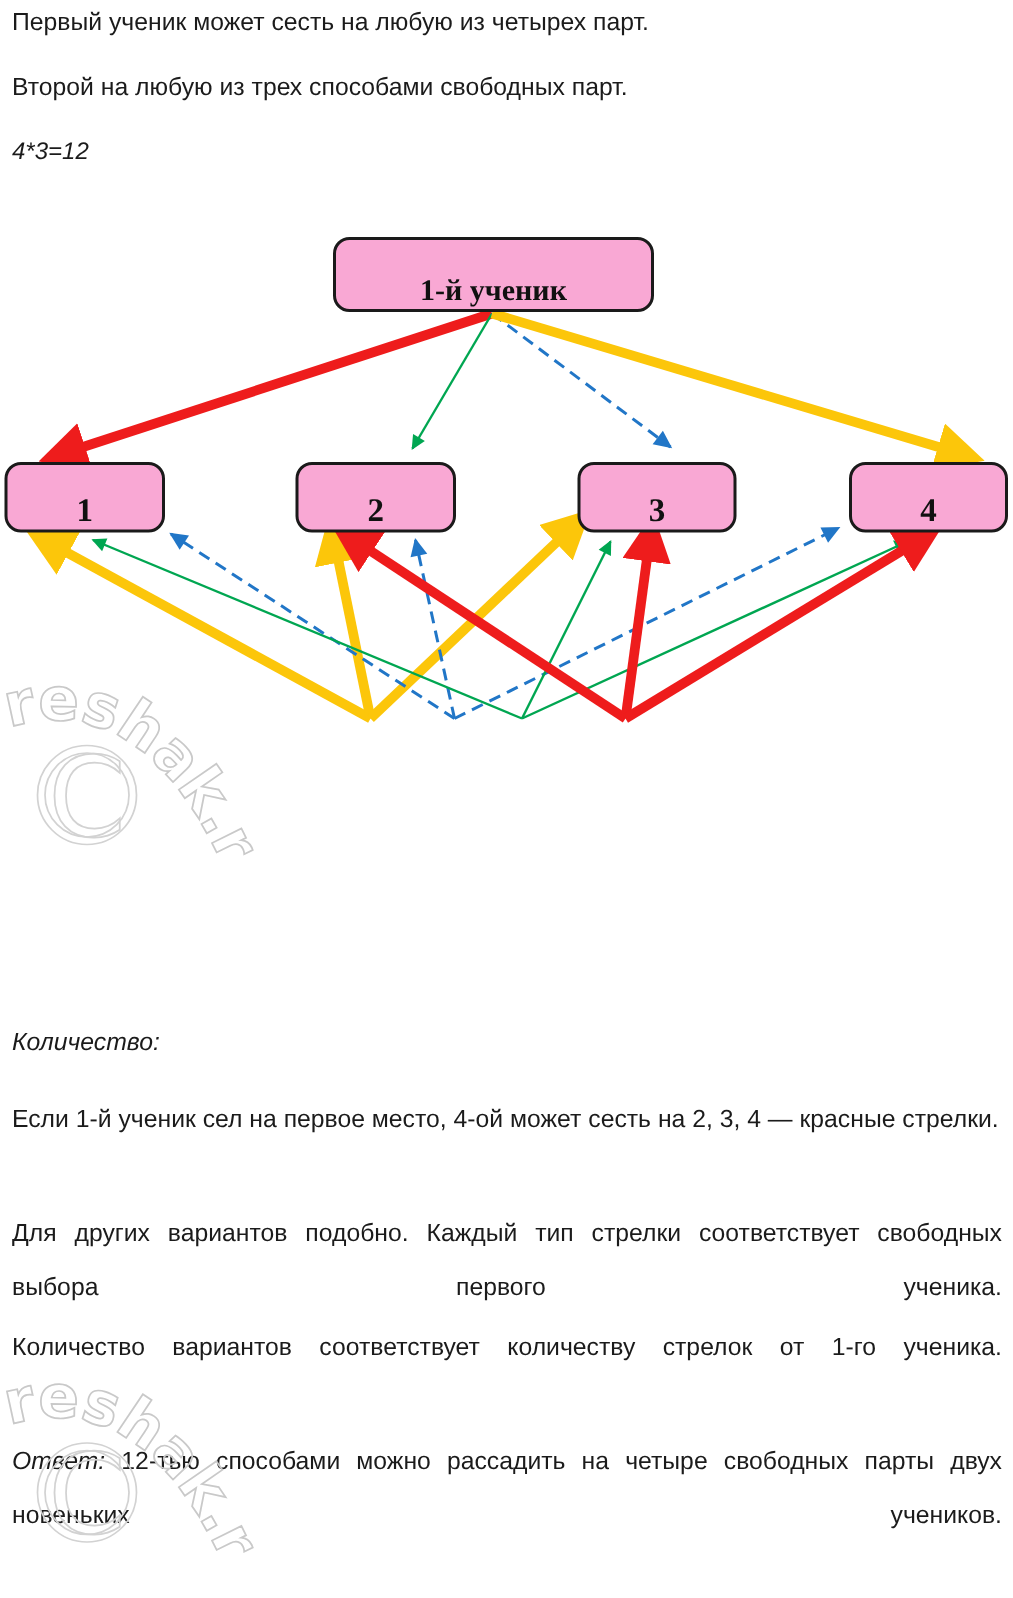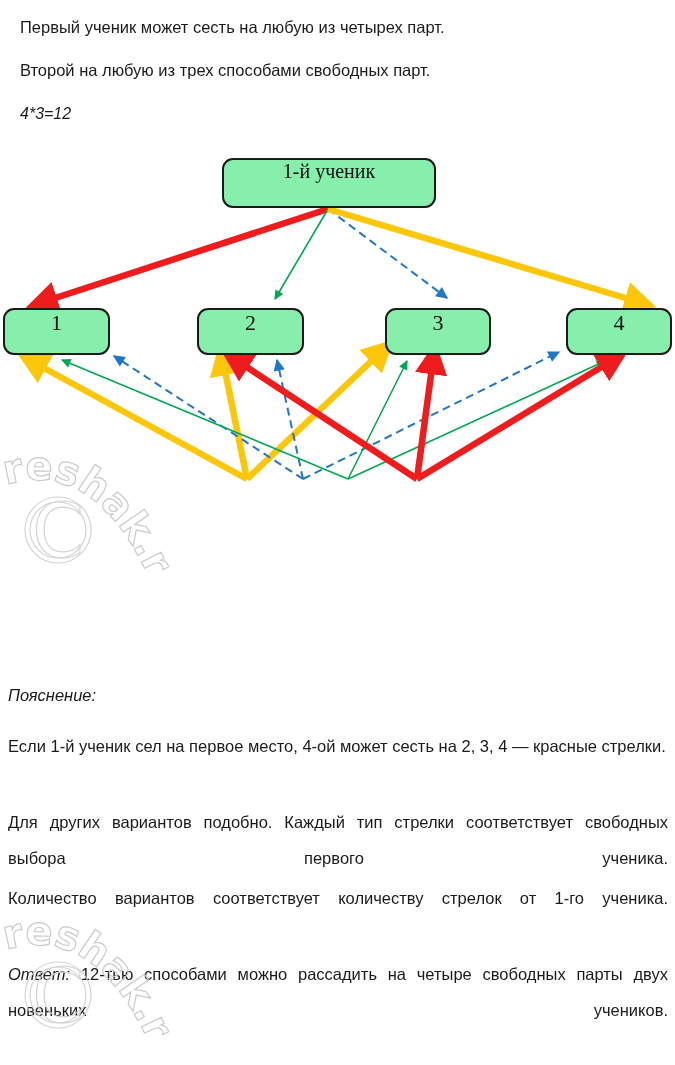--- a/index.html
+++ b/index.html
@@ -23,21 +23,21 @@
   }
 
   
   .intro {
     position: absolute;
     left: 8px;
     top: 0px;
     width: 660px;
   }
   .intro p {
-    margin: 12px;
+    margin: 0;
     font-size: 16.5px;
     line-height: 1.25;
     white-space: nowrap;
   }
   .intro p.l1 { position: absolute; left: 0; top: 5px; }
   .intro p.l2 { position: absolute; left: 0; top: 48px; }
   .intro p.l3 { position: absolute; left: 0; top: 92px; font-size: 16px; font-style: italic; }
 
   
   .diagram {
@@ -46,29 +46,30 @@
     top: 130px;
     width: 675px;
     height: 430px;
   }
   .diagram svg { display: block; }
 
   .node {
     position: absolute;
     border: 2px solid #1a1a1a;
     border-radius: 11px;
-    background: #86efac;
+    background: #f9a8d4;
     box-sizing: border-box;
     display: flex;
-    align-items: flex-start;
+    align-items: flex-end;
     justify-content: center;
     font-family: "Liberation Serif", serif;
     font-size: 20px;
     color: #111;
     z-index: 3;
+    font-weight: bold;
   }
   .node.student { font-size: 20px; }
   .node.seat { font-size: 22px; }
 
   
   .explain {
     position: absolute;
     left: 8px;
     top: 686px;
     width: 660px;
@@ -206,21 +207,21 @@
     <div class="node seat" style="left:385px; top:178px; width:106px; height:47px;">
       <span>3</span>
     </div>
     <div class="node seat" style="left:566px; top:178px; width:106px; height:47px;">
       <span>4</span>
     </div>
 
   </div>
 
   <div class="explain">
-    <div class="ptitle">Пояснение:</div>
+    <div class="ptitle">Количество:</div>
 
     <div class="para p1">Если 1-й ученик сел на первое место, 4-ой может сесть на 2, 3, 4 — красные стрелки.</div>
 
     <div class="para p2 just">Для других вариантов подобно. Каждый тип стрелки соответствует свободных выбора первого ученика.</div>
 
     <div class="para p3 just">Количество вариантов соответствует количеству стрелок от 1-го ученика.</div>
 
     <div class="para p4 just">
       <span class="lead">Ответ:</span>
       <span>12-тью способами можно рассадить на четыре свободных парты двух новеньких учеников.</span>

